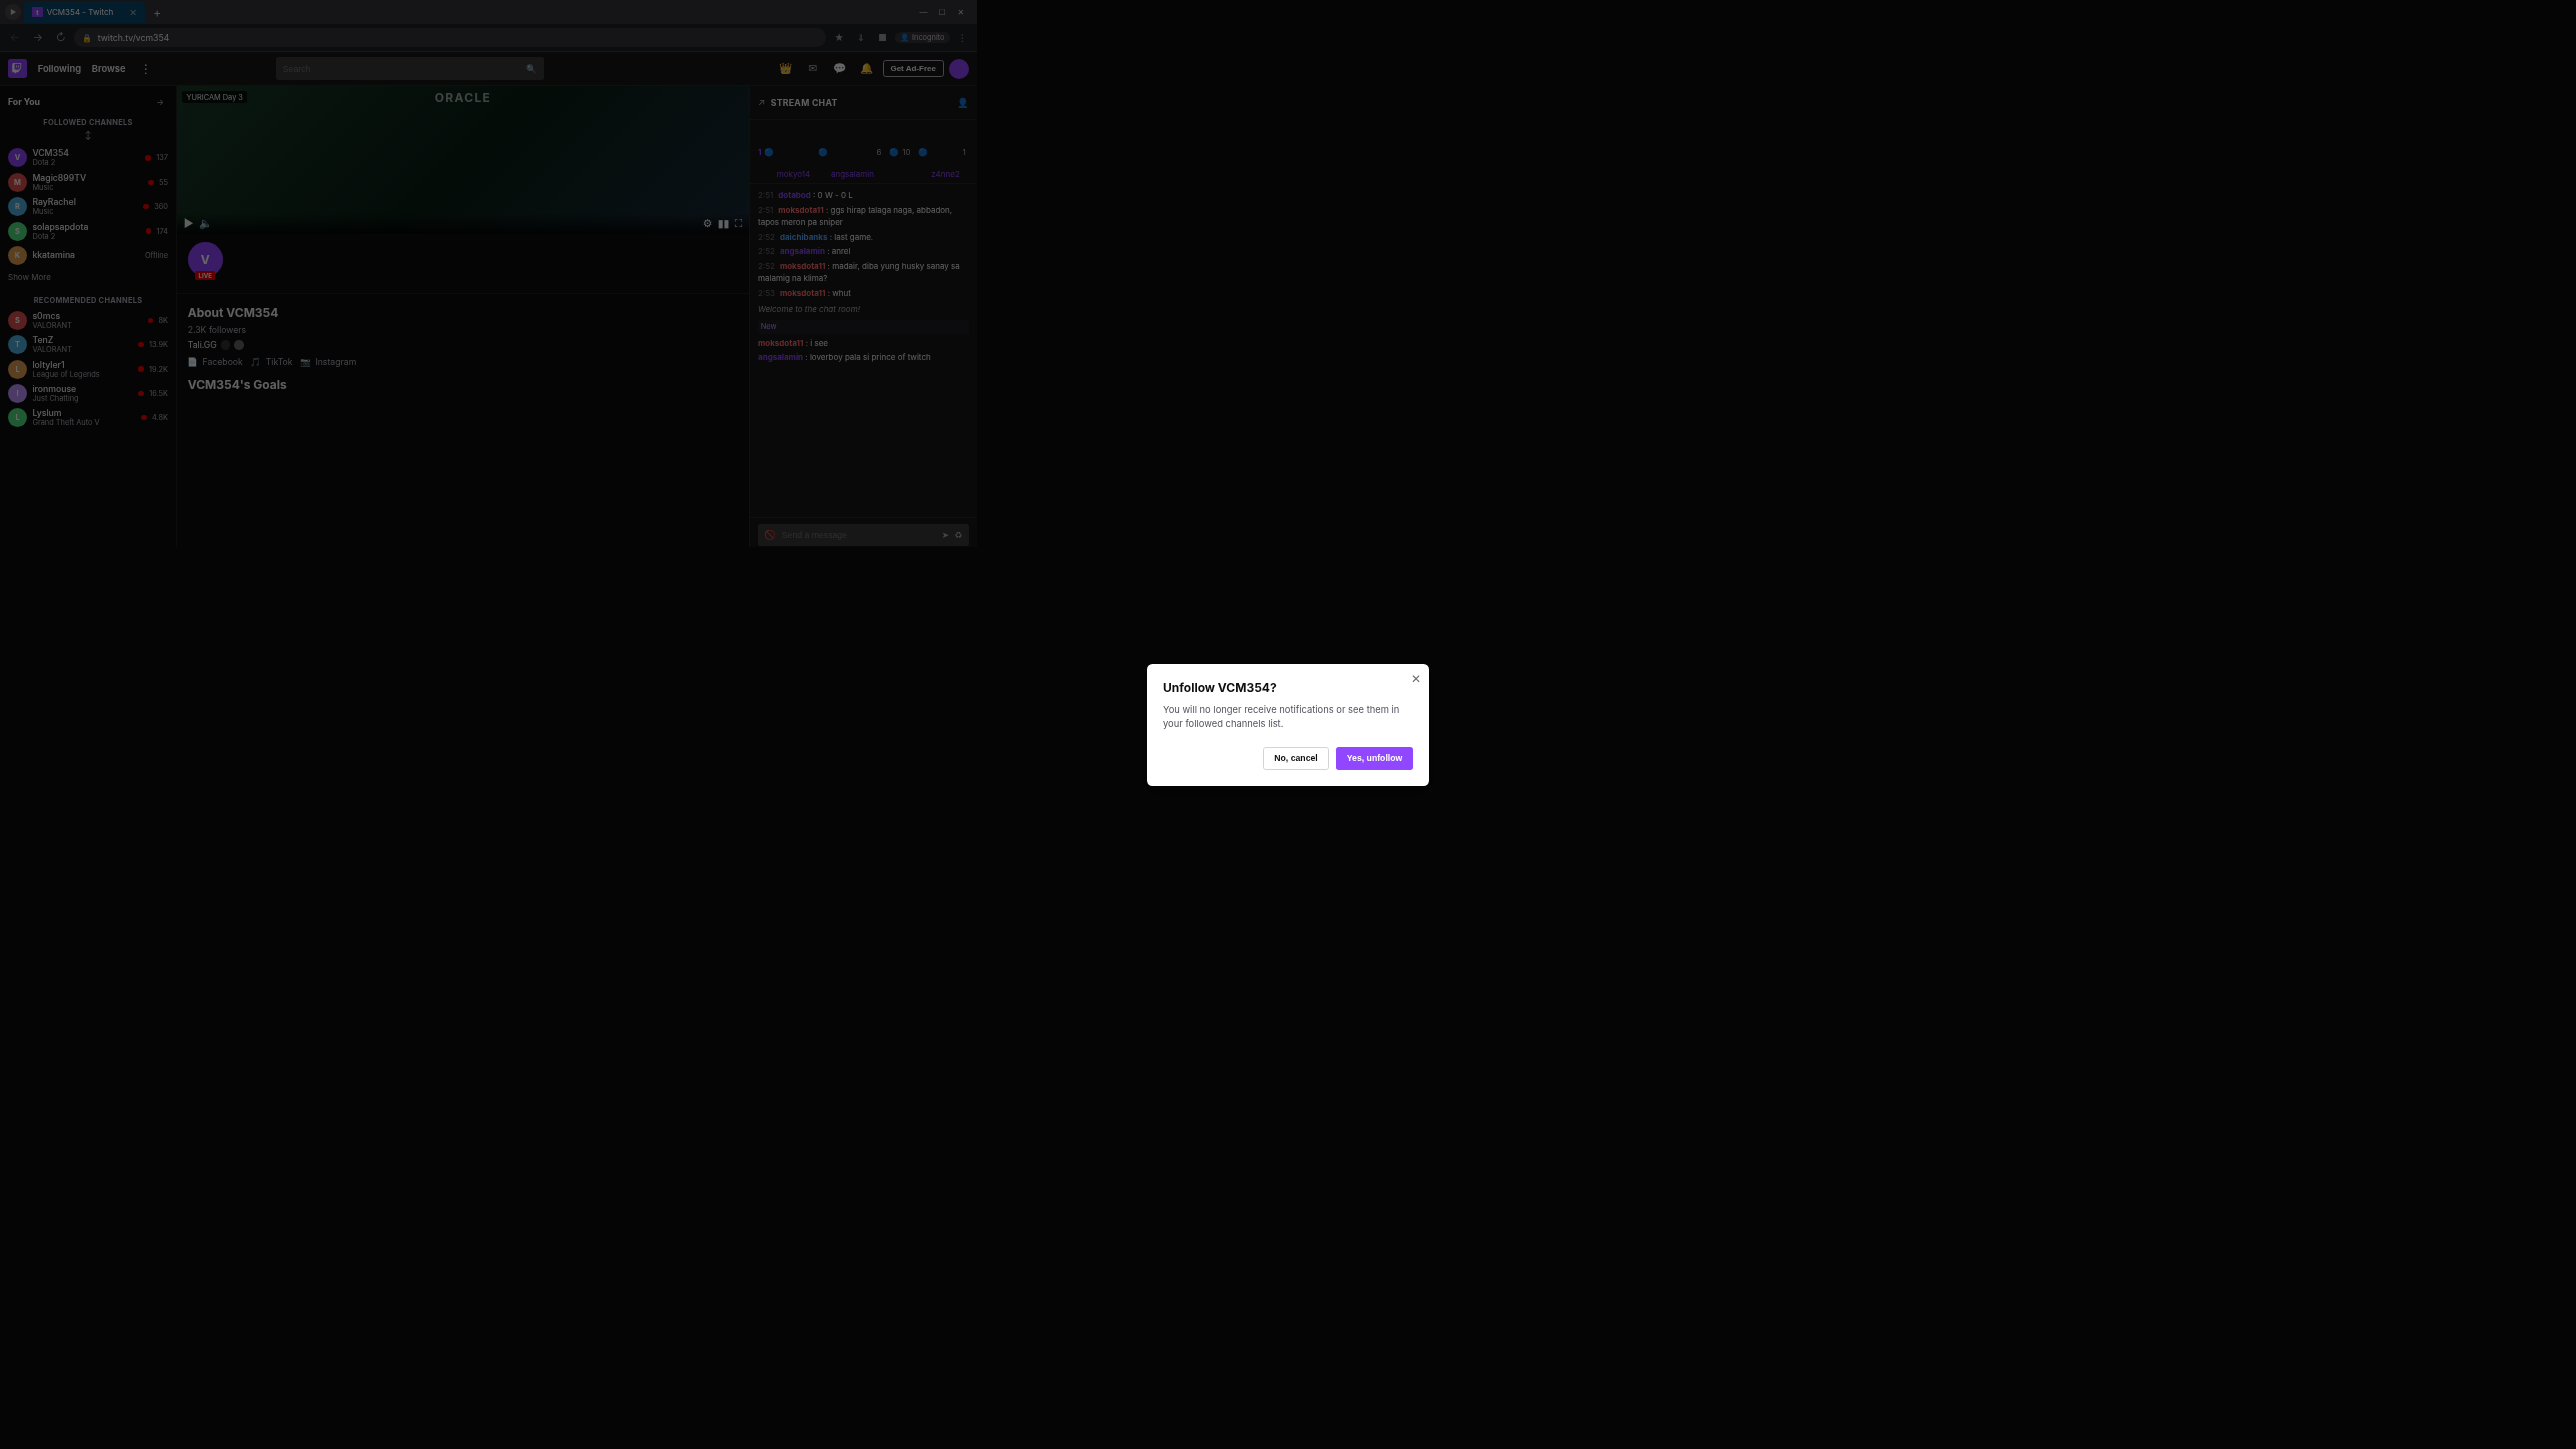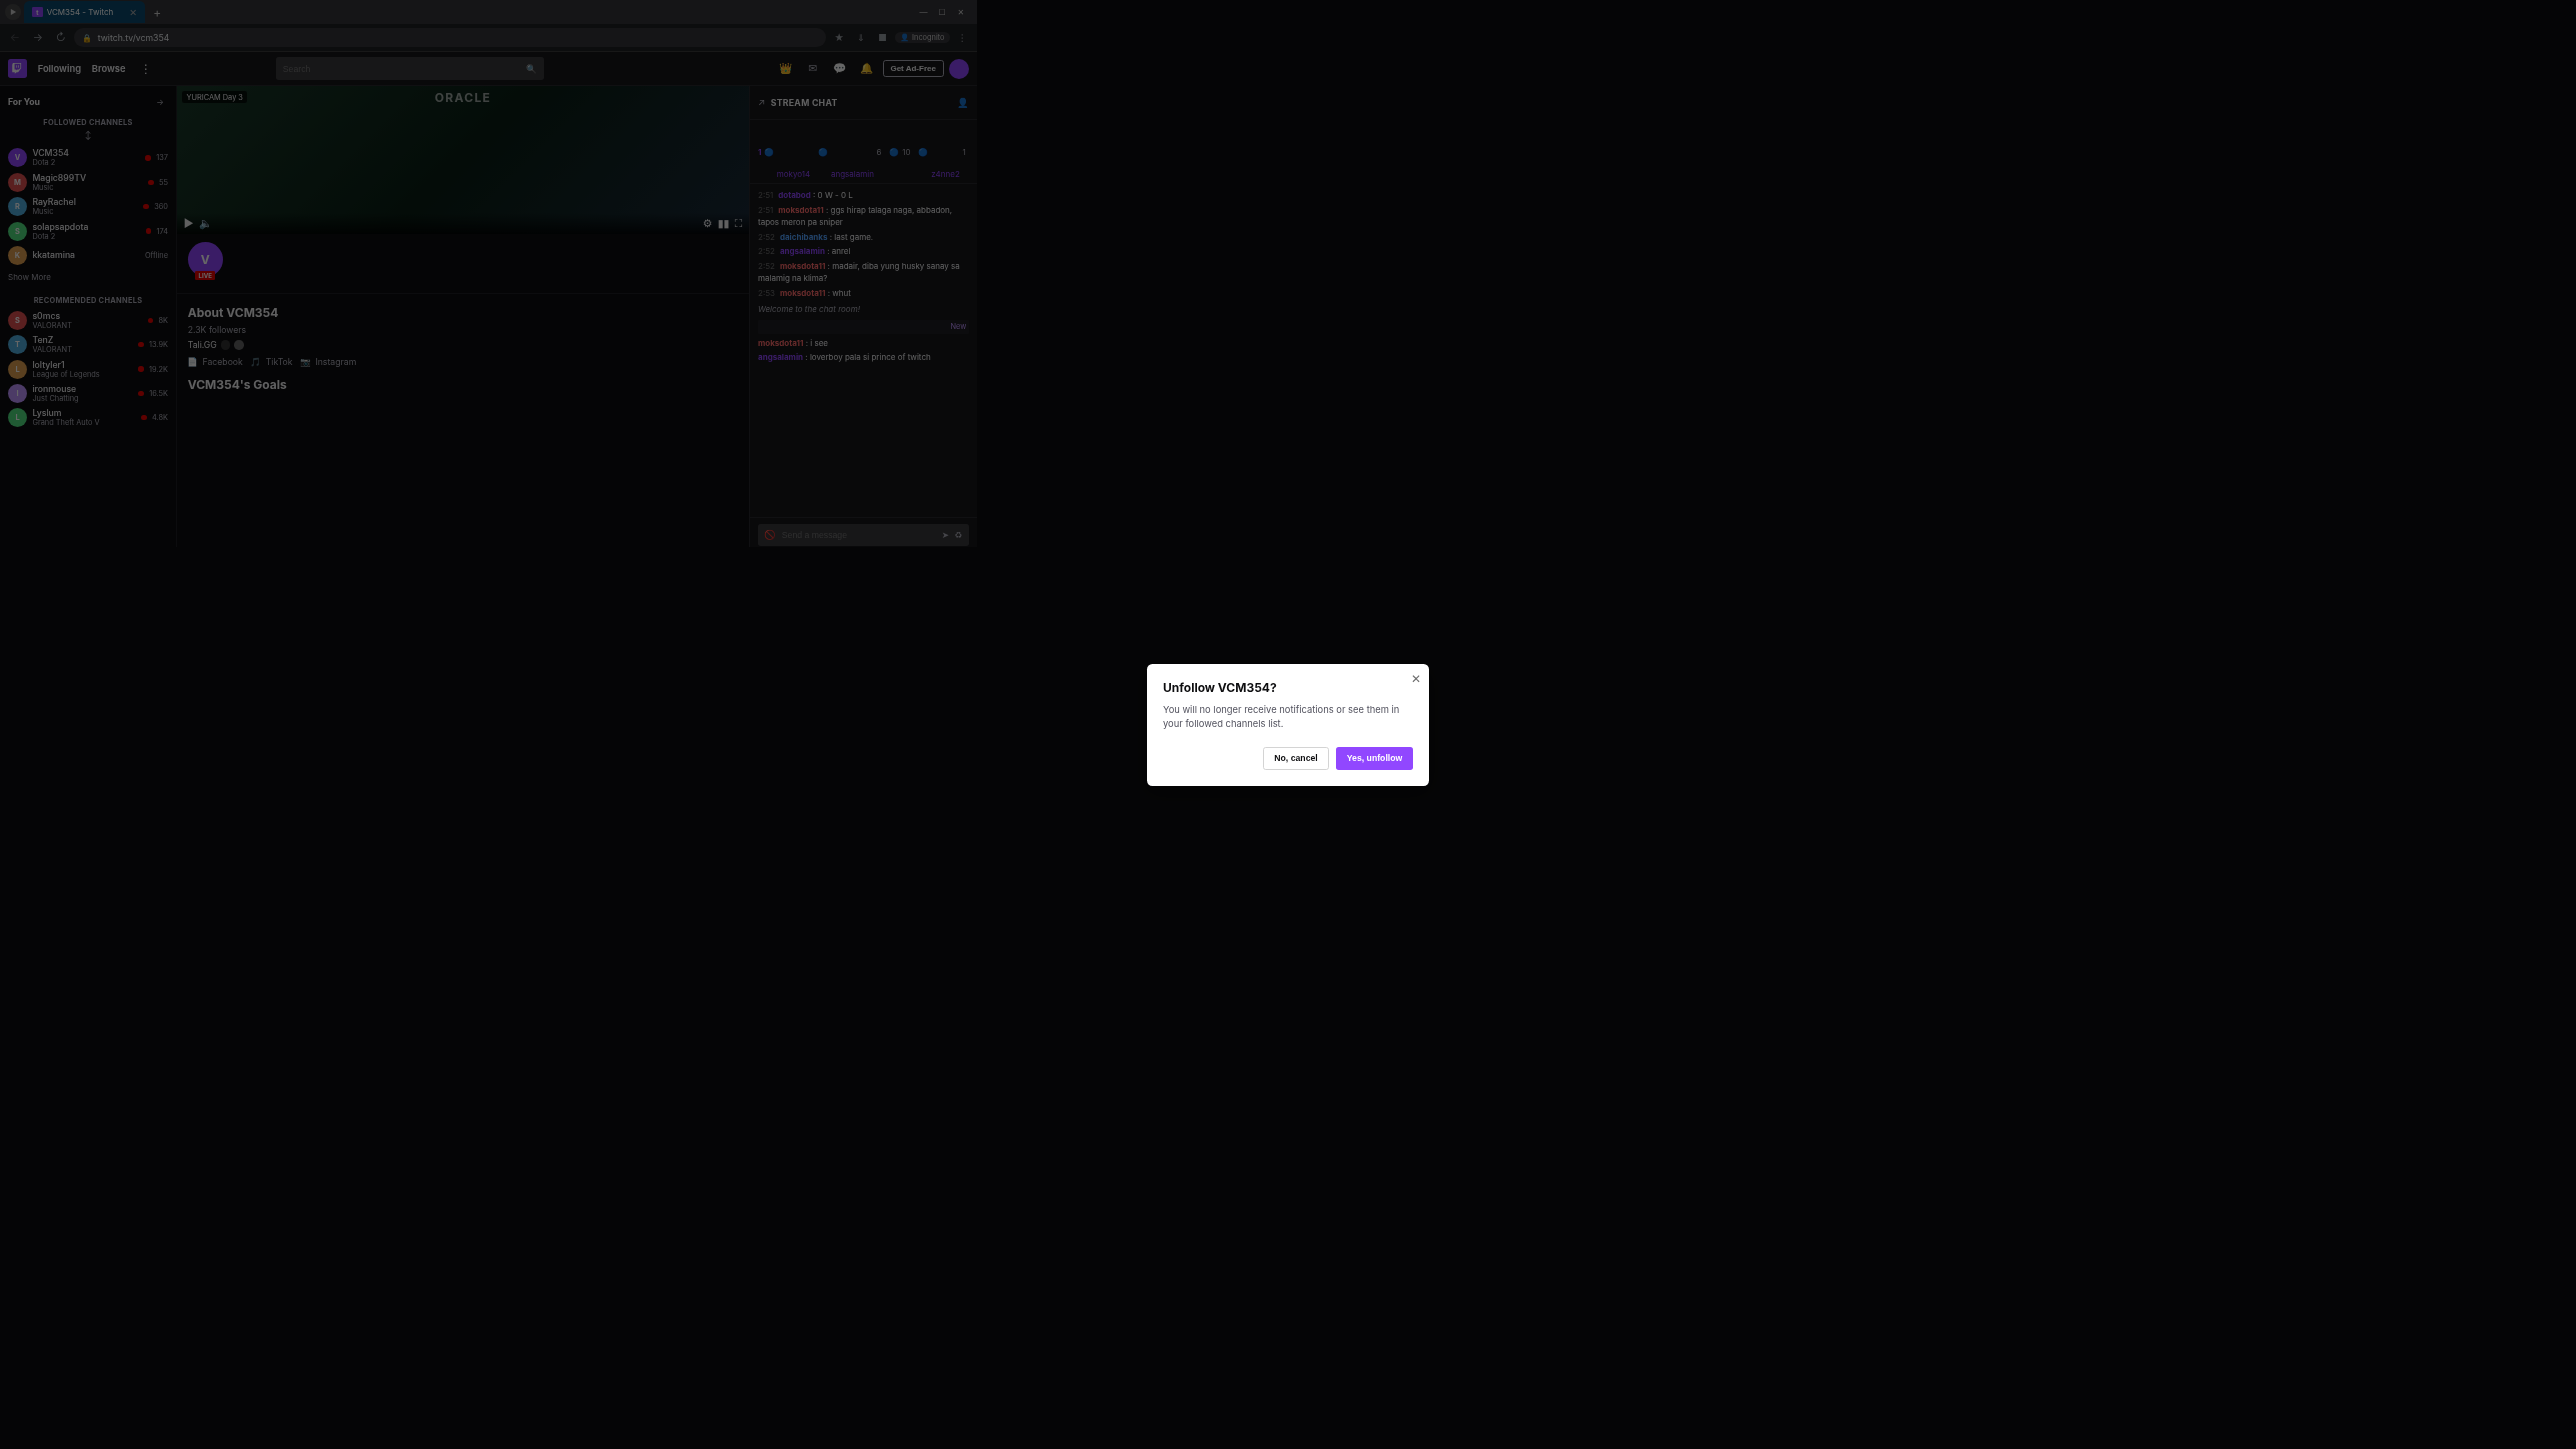--- a/index.html
+++ b/index.html
@@ -357,21 +357,21 @@
     .viewer-name { color: #9147ff; font-weight: 400; margin-top: 45px; }
 
     .chat-messages {
       flex: 1; overflow-y: auto; padding: 5.4px 8px;
       display: flex; flex-direction: column; gap: 2.7px;
     }
     .chat-message { font-size: 8px; line-height: 1.5; }
     .chat-time { color: #6e6e6e; margin-right: 2.7px; }
     .chat-text { color: #efeff1; }
     .chat-new-msg {
-      background: #1f1f23; text-align: right; padding: 2.7px;
+      background: #1f1f23; text-align: left; padding: 2.7px;
       font-size: 7.4px; color: #bf94ff; cursor: pointer; border-radius: 1.3px;
     }
     .system-msg { color: #adadb8; font-style: italic; font-size: 8px; padding: 2.7px 0; }
 
     .chat-input-area {
       padding: 5.4px 8px;
       border-top: 0.7px solid #2a2a2d;
     }
     .chat-input-box {
       background: #3a3a3d; border-radius: 2.7px;

